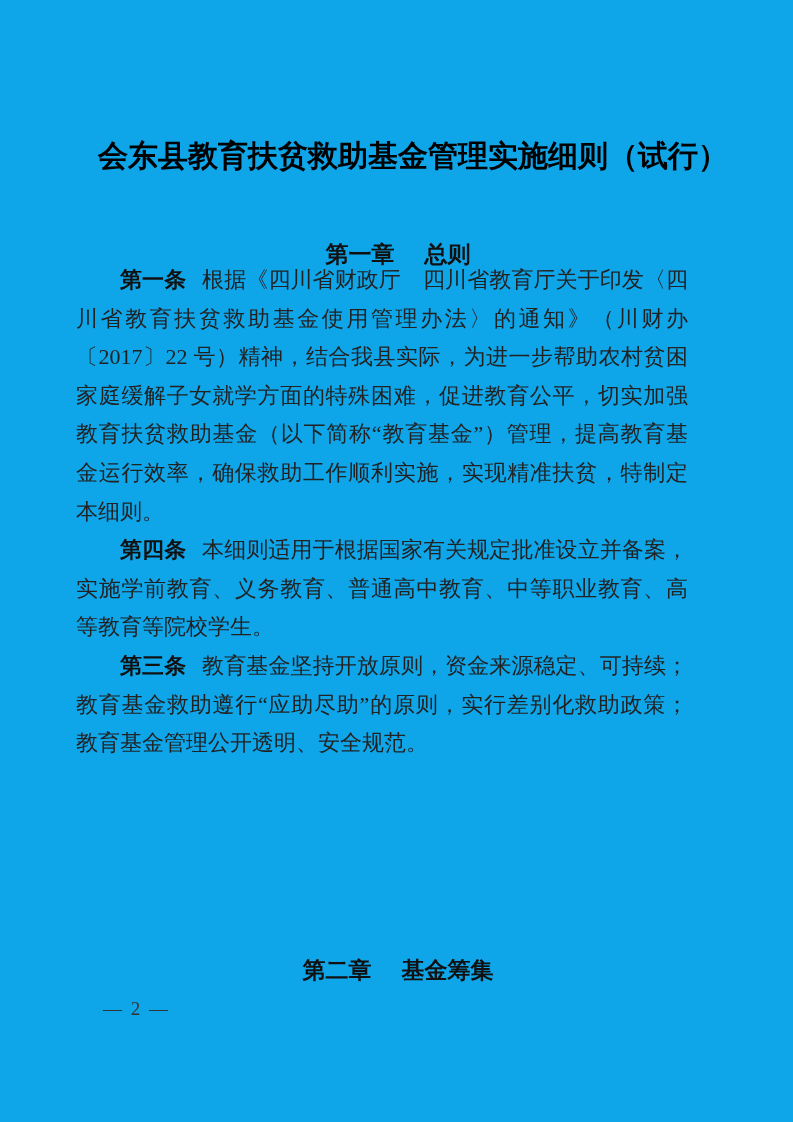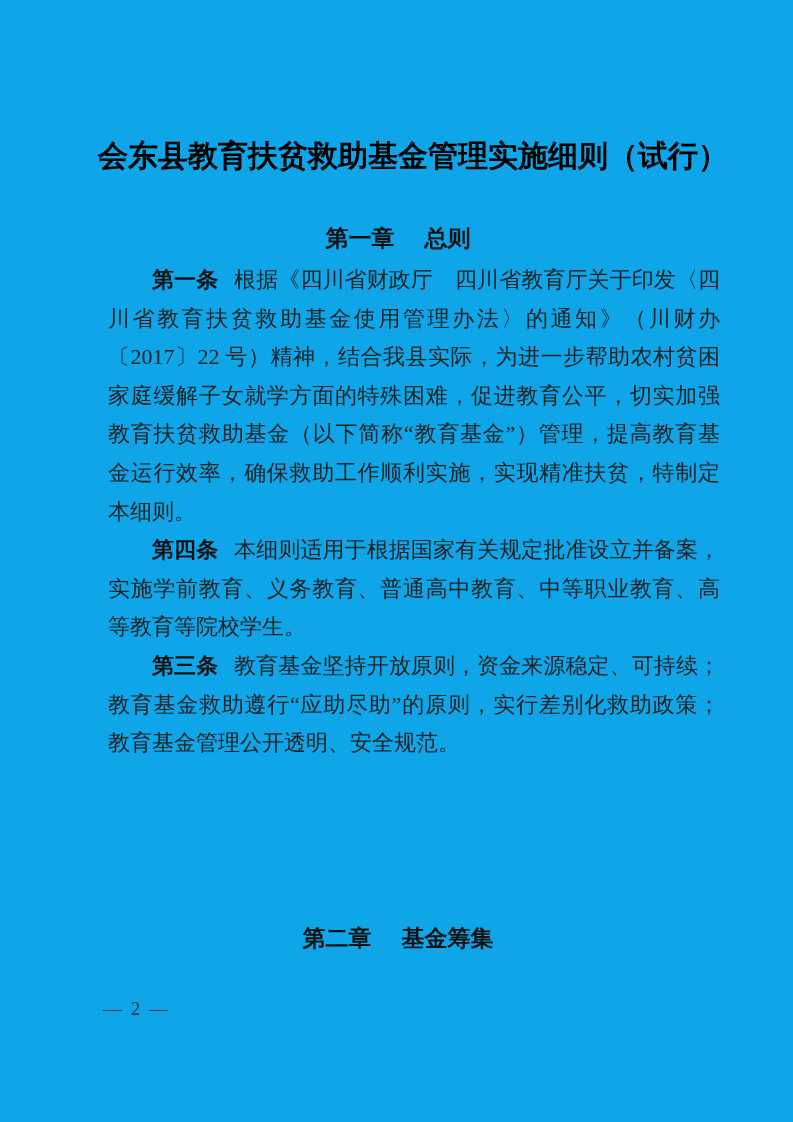--- a/index.html
+++ b/index.html
@@ -19,25 +19,25 @@
     font-family:"Liberation Sans","DejaVu Sans",sans-serif;
     font-weight:bold; font-size:30px; line-height:34px;
     color:#000; letter-spacing:0px; white-space:nowrap;
   }
   .chapter-heading {
     position:absolute; left:92px; width:612px;
     margin:0; text-align:center;
     font-weight:bold; font-size:23px; line-height:30px;
     color:#111;
   }
-  .chapter-1 { top:224px;text-align:center; }
-  .chapter-2 { top:924px; }
+  .chapter-1 { top:240px;text-align:center; }
+  .chapter-2 { top:956px; }
   .chapter-name { margin-left:1.3em; }
   .articles {
-    position:absolute; top:261px; left:108px; width:612px;
+    position:absolute; top:261px; left:76px; width:612px;
     font-size:22px; line-height:38.6px;
     text-align:justify; color:#222;
   }
   .articles p { margin:0; text-indent:2em; }
   .article-lead { font-weight:bold; color:#111; margin-right:0.72em; }
   .page-footer {
     position:absolute; top:998px; left:103px;
     font-size:19px; letter-spacing:2px; color:#333;
     white-space:nowrap;
   }

